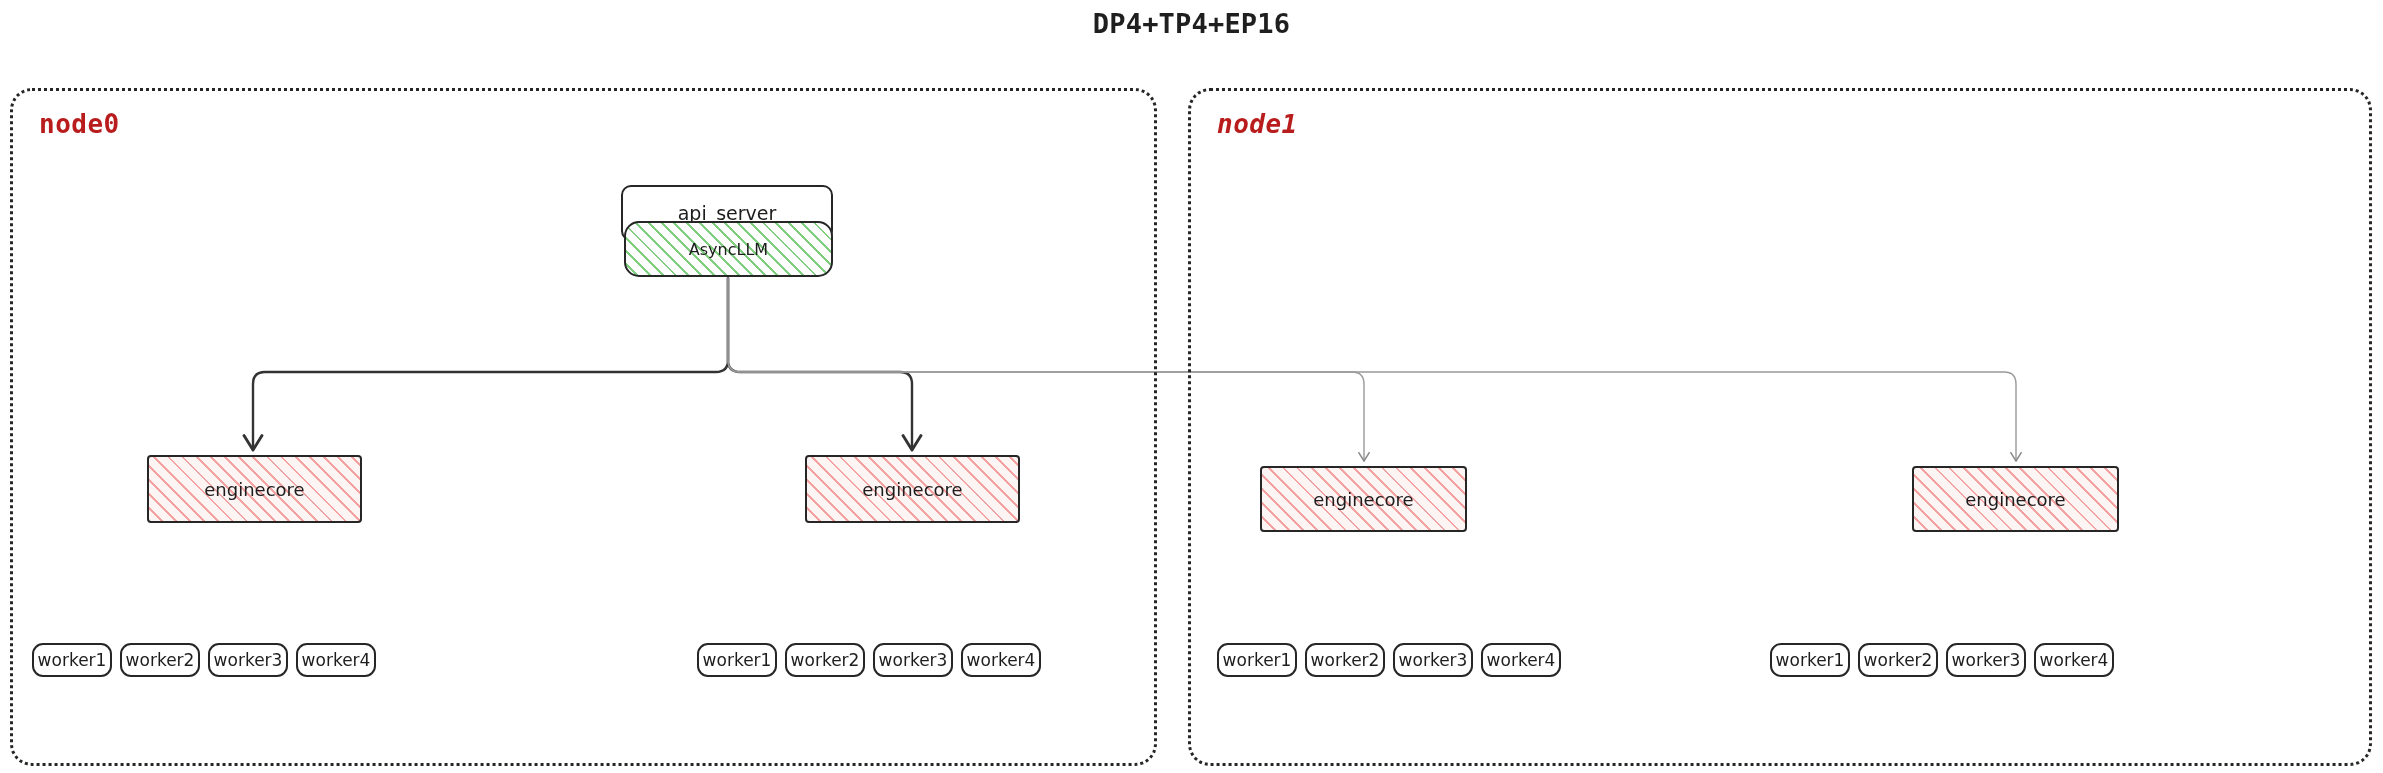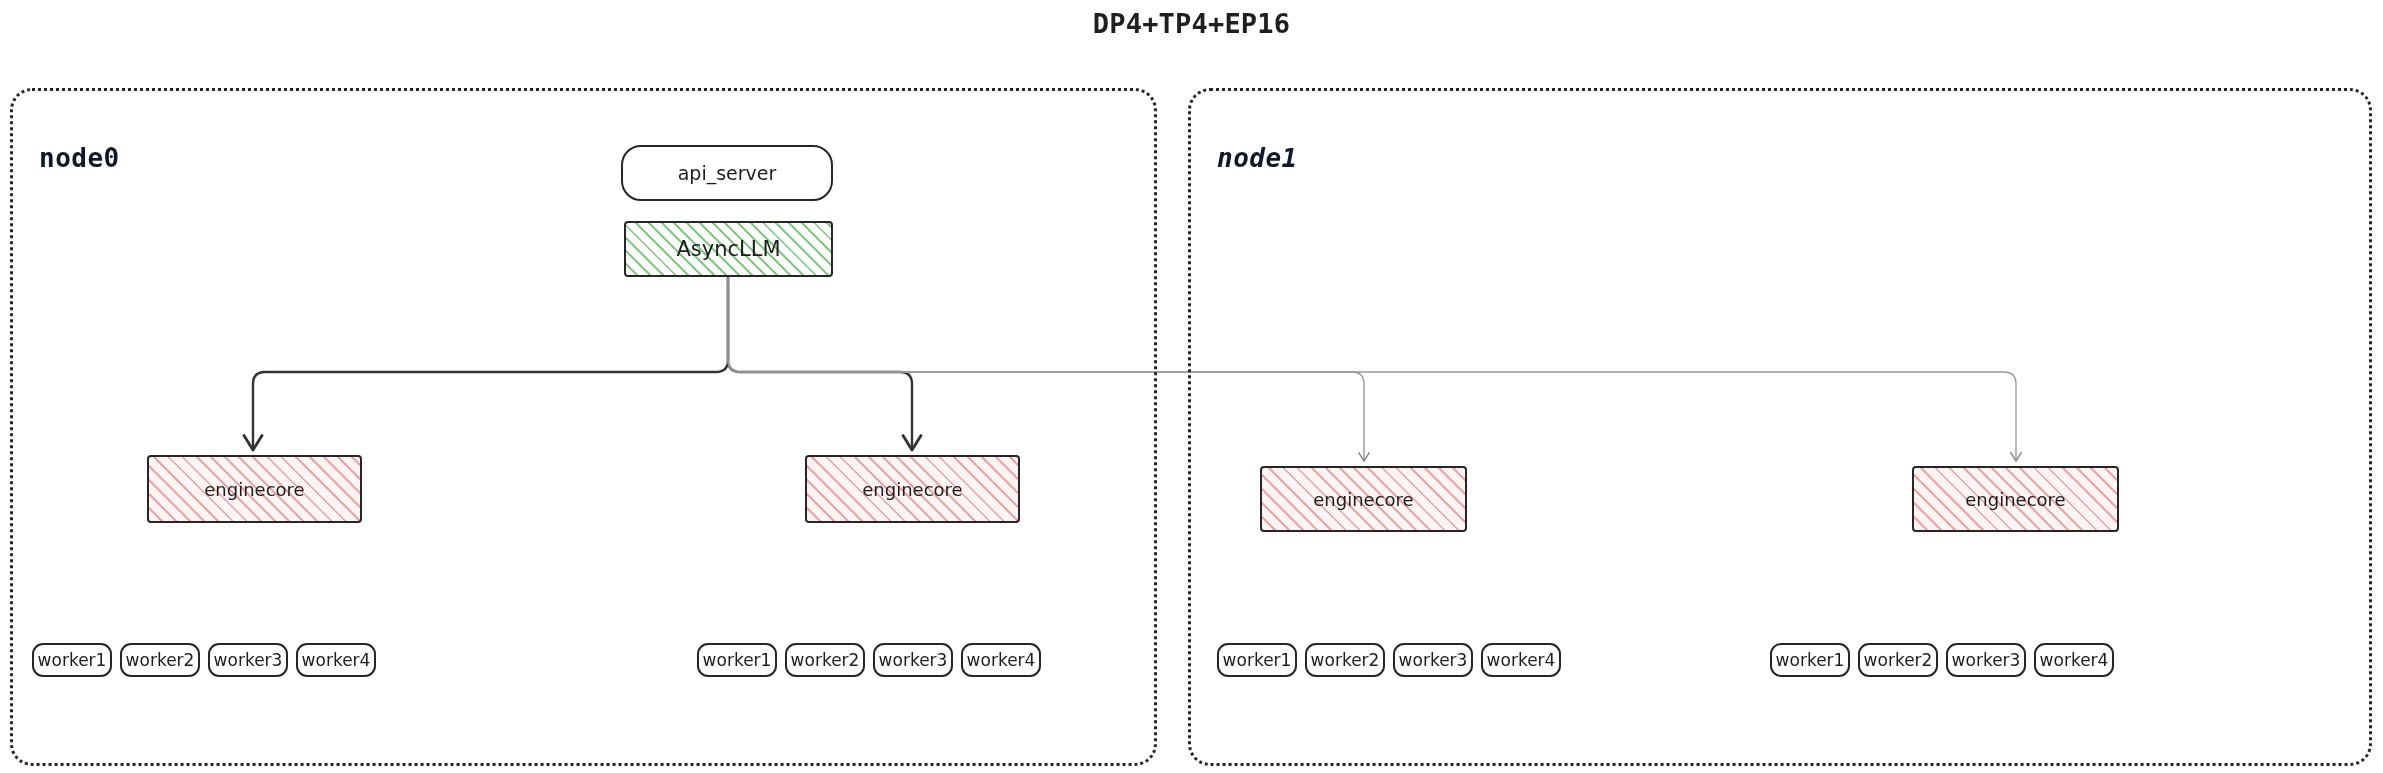--- a/index.html
+++ b/index.html
@@ -42,49 +42,49 @@
     background: transparent;
     box-sizing: border-box;
   }
   .subgraph-label {
     position: absolute;
     left: 26px;
     top: 18px;
     font-family: "DejaVu Sans Mono", monospace;
     font-size: 26px;
     font-weight: 600;
-    color: #0f172a;
+    color: #b91c1c;
     letter-spacing: 0.5px;
     white-space: nowrap;
-    margin-top: 34px;
   }
 
   
   .node {
     position: absolute;
     box-sizing: border-box;
     display: flex;
     align-items: center;
     justify-content: center;
     border: 2.5px solid #262626;
     border-radius: 14px;
     background: #ffffff;
     color: #1d1d1d;
     font-family: "DejaVu Sans", sans-serif;
     white-space: nowrap;
   }
 
   .node-api {
     font-size: 19px;
-    border-radius: 20px;
+    border-radius: 10px;
+    margin-top: 40px;
   }
 
   .node-async {
-    font-size: 21px;
-    border-radius: 4px;
+    font-size: 16px;
+    border-radius: 15px;
     background-color: #ffffff;
     background-image: repeating-linear-gradient(
         45deg,
         rgba(106, 199, 106, 0.0) 0px,
         rgba(106, 199, 106, 0.0) 7px,
         rgba(106, 199, 106, 0.85) 7px,
         rgba(106, 199, 106, 0.85) 9px
     );
   }
 

